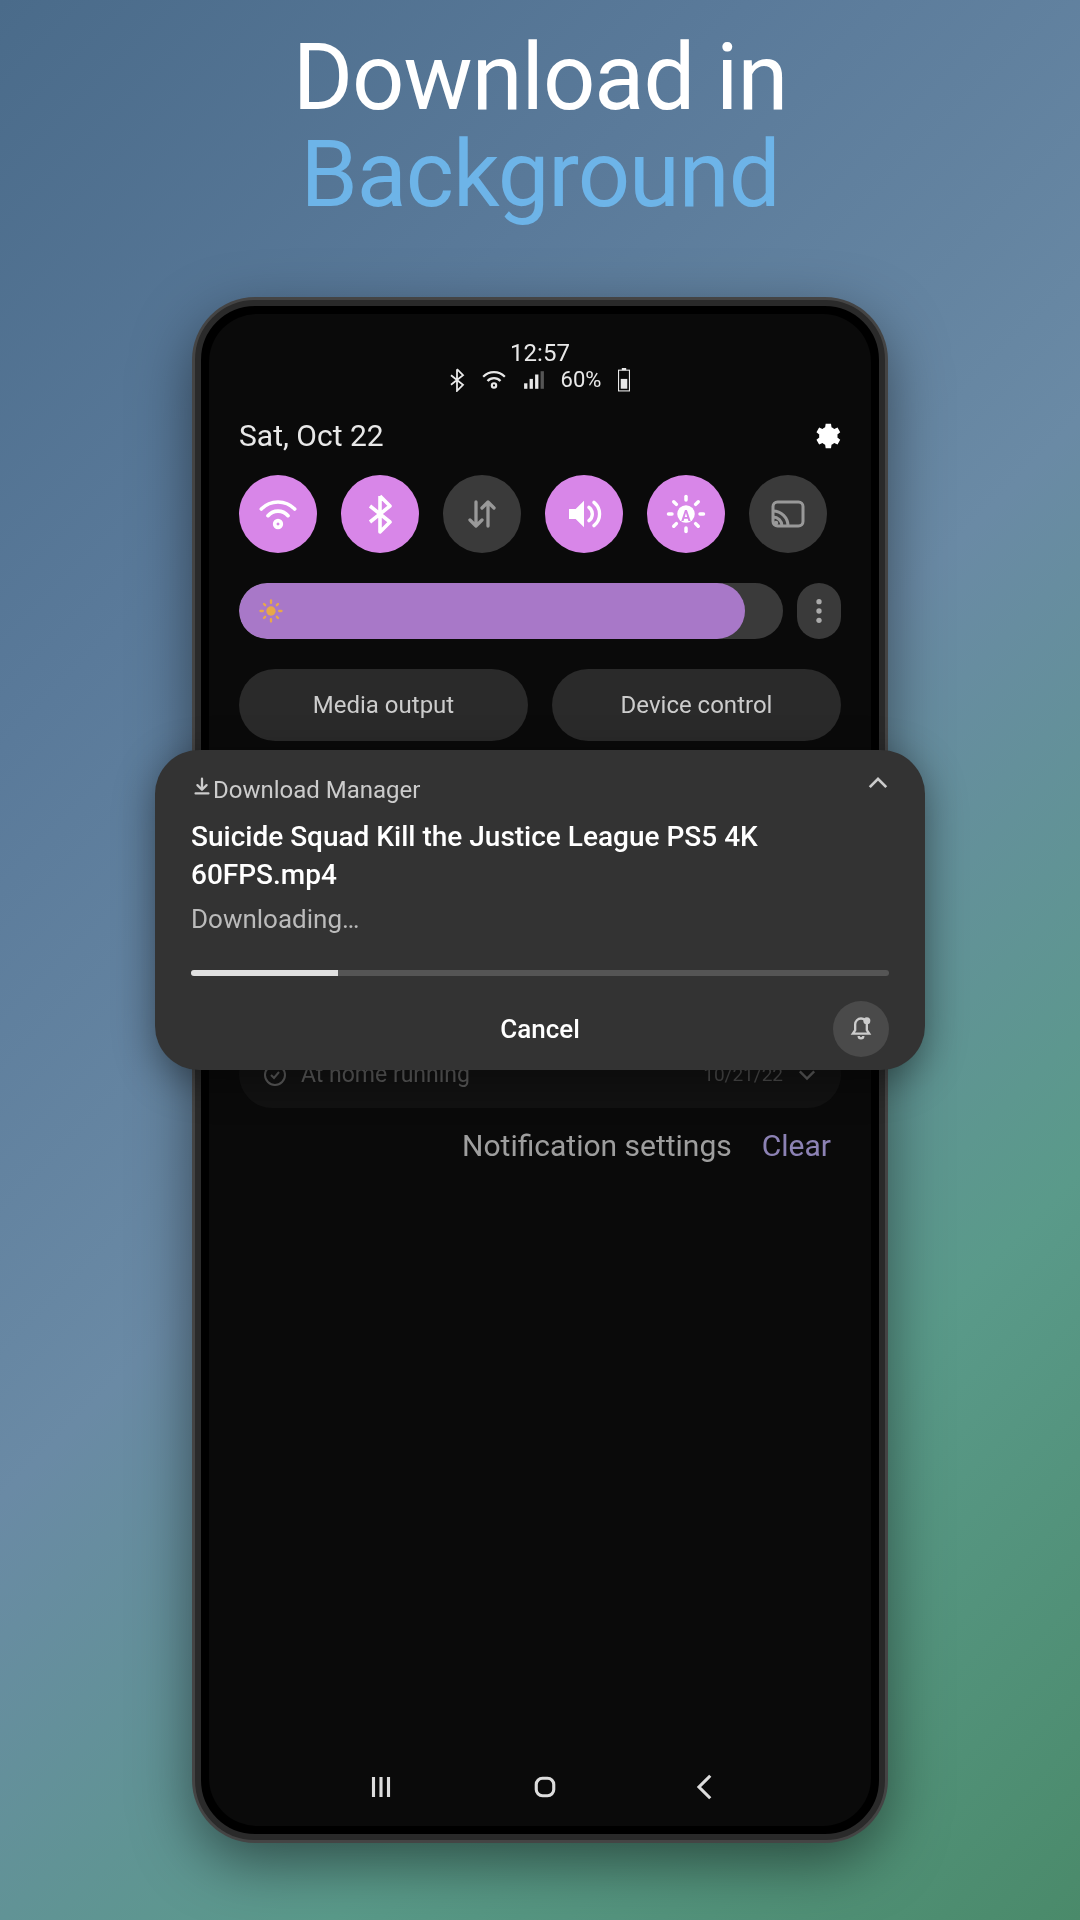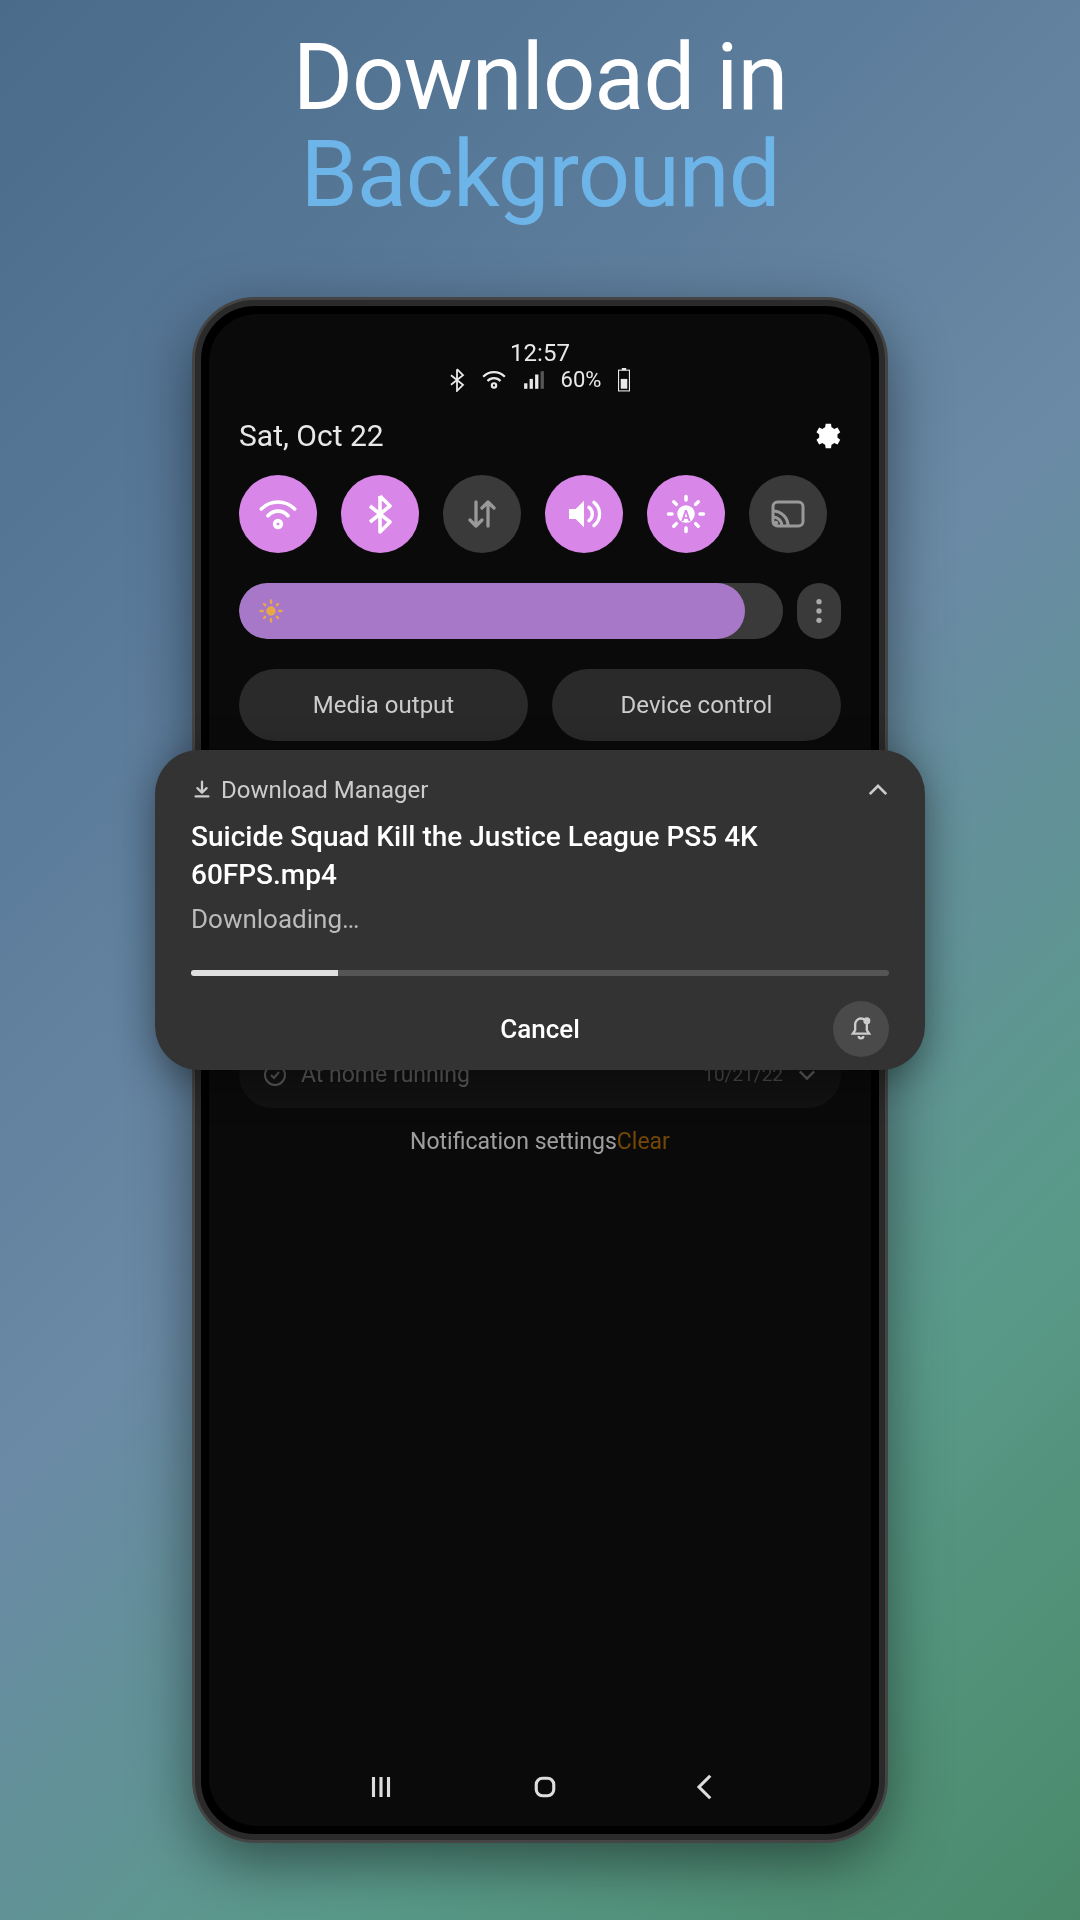--- a/index.html
+++ b/index.html
@@ -137,22 +137,21 @@
   top: 750px;
   width: 770px;
   background: #333333;
   border-radius: 44px;
   padding: 26px 36px 26px 36px;
   box-shadow: 0 10px 40px rgba(0,0,0,0.4);
   z-index: 10;
 }
 .notif-header {
   display: flex;
-  align-items: center;
-  gap: 8px;
+  gap: 0;
   margin-bottom: 14px;
 }
 .download-icon-small { color: #ccc; }
 .notif-app { color: #ccc; font-size: 24px; flex: 1; }
 .chevron-up { color: #ccc; }
 .notif-title { color: #fff; font-size: 28px; font-weight: 500; line-height: 1.35; margin-bottom: 10px; }
 .notif-status { color: #bbb; font-size: 26px; margin-bottom: 36px; }
 .progress-bar {
   height: 6px;
   background: #555;
@@ -197,27 +196,28 @@
   display: flex;
   align-items: center;
   gap: 14px;
   color: #aaa;
   opacity: 0.5;
 }
 .partial-text { flex: 1; font-size: 23px; }
 .partial-date { font-size: 19px; color: #888; }
 .bottom-actions {
   display: flex;
-  justify-content: center;
+  justify-content: flex-end;
+  gap: 30px;
   padding: 20px 40px;
   color: #ddd;
-  font-size: 23px;
+  font-size: 30px;
   opacity: 0.7;
 }
-.bottom-actions .dim { color: #a16207; }
+.bottom-actions .dim { color: #c4b5fd; }
 .watermark {
   position: absolute;
   bottom: 120px;
   left: 0; right: 0;
   text-align: center;
   color: #666;
   font-size: 20px;
 }
 .nav-bar {
   position: absolute;

